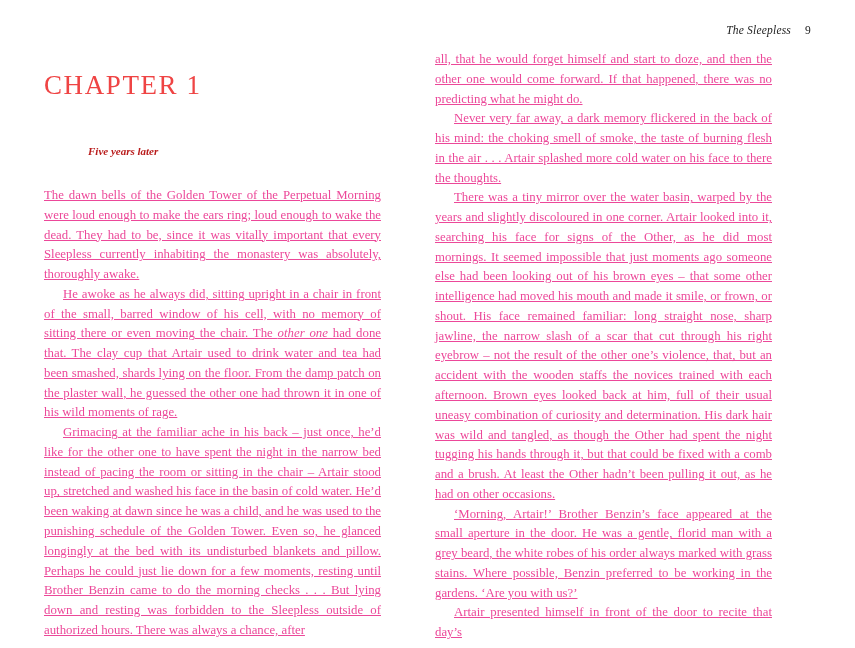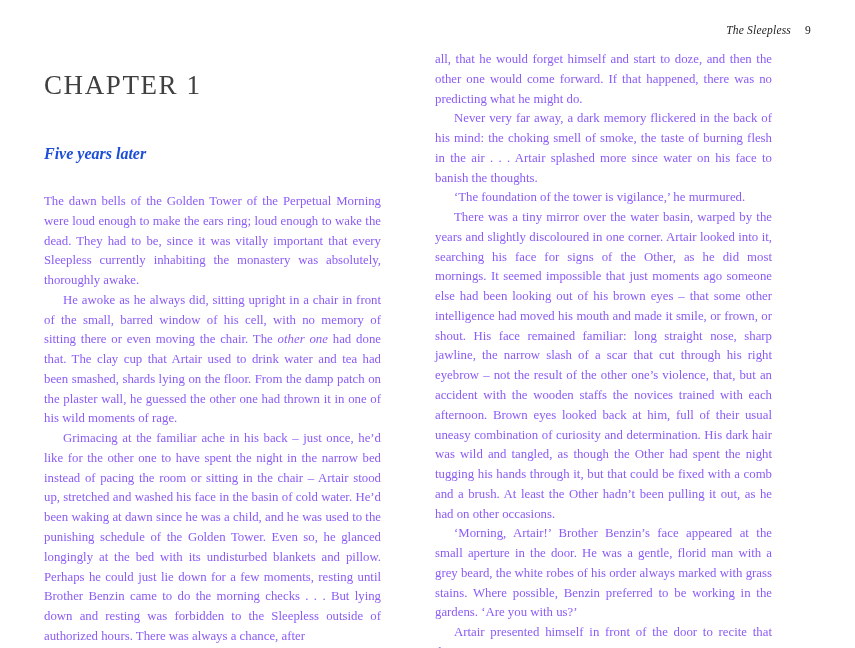--- a/index.html
+++ b/index.html
@@ -51,37 +51,39 @@
     position: relative;
   }
   .chapter-title {
     font-family: "Liberation Serif", serif;
     font-size: 27px;
     letter-spacing: 1.6px;
     margin: 22px 0 0 0;
     padding: 0;
     font-weight: normal;
     line-height: 1;
-    color: #404040;
+    color: #ef4444;
   }
   .timeskip {
-    font-size: 16px;
+    font-size: 11px;
     font-style: italic;
     font-weight: bold;
     margin-top: 46px;
     margin-bottom: 0;
-    color: #1d4ed8;
+    color: #b91c1c;
+    margin-left: 44px;
   }
   p.body {
     font-size: 12.8px;
     line-height: 1.545;
     text-align: justify;
     margin: 0;
-    color: #8b5cf6;
+    color: #ec4899;
     hyphens: none;
+    text-decoration: underline;
   }
   p.body.first {
     margin-top: 29px;
     text-indent: 0;
   }
   p.body.indent {
     text-indent: 19px;
   }
   .col.right p.body:first-child {
     margin-top: 0;
@@ -102,21 +104,20 @@
     <div class="col left">
       <h1 class="chapter-title">CHAPTER 1</h1>
       <div class="timeskip">Five years later</div>
       <p class="body first">The dawn bells of the Golden Tower of the Perpetual Morning were loud enough to make the ears ring; loud enough to wake the dead. They had to be, since it was vitally important that every Sleepless currently inhabiting the monastery was absolutely, thoroughly awake.</p>
       <p class="body indent">He awoke as he always did, sitting upright in a chair in front of the small, barred window of his cell, with no memory of sitting there or even moving the chair. The <em>other one</em> had done that. The clay cup that Artair used to drink water and tea had been smashed, shards lying on the floor. From the damp patch on the plaster wall, he guessed the other one had thrown it in one of his wild moments of rage.</p>
       <p class="body indent">Grimacing at the familiar ache in his back – just once, he’d like for the other one to have spent the night in the narrow bed instead of pacing the room or sitting in the chair – Artair stood up, stretched and washed his face in the basin of cold water. He’d been waking at dawn since he was a child, and he was used to the punishing schedule of the Golden Tower. Even so, he glanced longingly at the bed with its undisturbed blankets and pillow. Perhaps he could just lie down for a few moments, resting until Brother Benzin came to do the morning checks . . . But lying down and resting was forbidden to the Sleepless outside of authorized hours. There was always a chance, after</p>
     </div>
 
     <div class="col right">
       <p class="body">all, that he would forget himself and start to doze, and then the other one would come forward. If that happened, there was no predicting what he might do.</p>
-      <p class="body indent">Never very far away, a dark memory flickered in the back of his mind: the choking smell of smoke, the taste of burning flesh in the air . . . Artair splashed more since water on his face to banish the thoughts.</p>
-      <p class="body indent">‘The foundation of the tower is vigilance,’ he murmured.</p>
+      <p class="body indent">Never very far away, a dark memory flickered in the back of his mind: the choking smell of smoke, the taste of burning flesh in the air . . . Artair splashed more cold water on his face to there the thoughts.</p>
       <p class="body indent">There was a tiny mirror over the water basin, warped by the years and slightly discoloured in one corner. Artair looked into it, searching his face for signs of the Other, as he did most mornings. It seemed impossible that just moments ago someone else had been looking out of his brown eyes – that some other intelligence had moved his mouth and made it smile, or frown, or shout. His face remained familiar: long straight nose, sharp jawline, the narrow slash of a scar that cut through his right eyebrow – not the result of the other one’s violence, that, but an accident with the wooden staffs the novices trained with each afternoon. Brown eyes looked back at him, full of their usual uneasy combination of curiosity and determination. His dark hair was wild and tangled, as though the Other had spent the night tugging his hands through it, but that could be fixed with a comb and a brush. At least the Other hadn’t been pulling it out, as he had on other occasions.</p>
       <p class="body indent">‘Morning, Artair!’ Brother Benzin’s face appeared at the small aperture in the door. He was a gentle, florid man with a grey beard, the white robes of his order always marked with grass stains. Where possible, Benzin preferred to be working in the gardens. ‘Are you with us?’</p>
       <p class="body indent">Artair presented himself in front of the door to recite that day’s</p>
     </div>
 
   </div>
 </div>
 
 </body></html>

